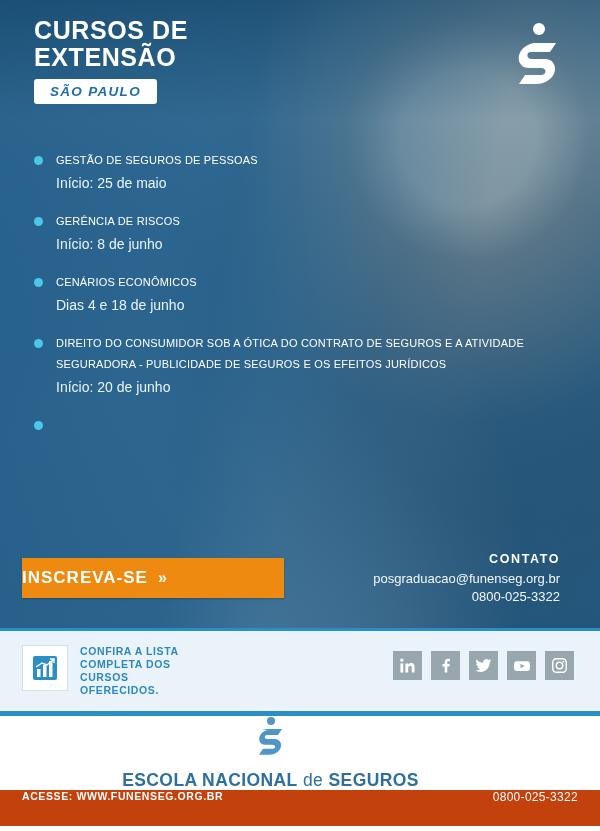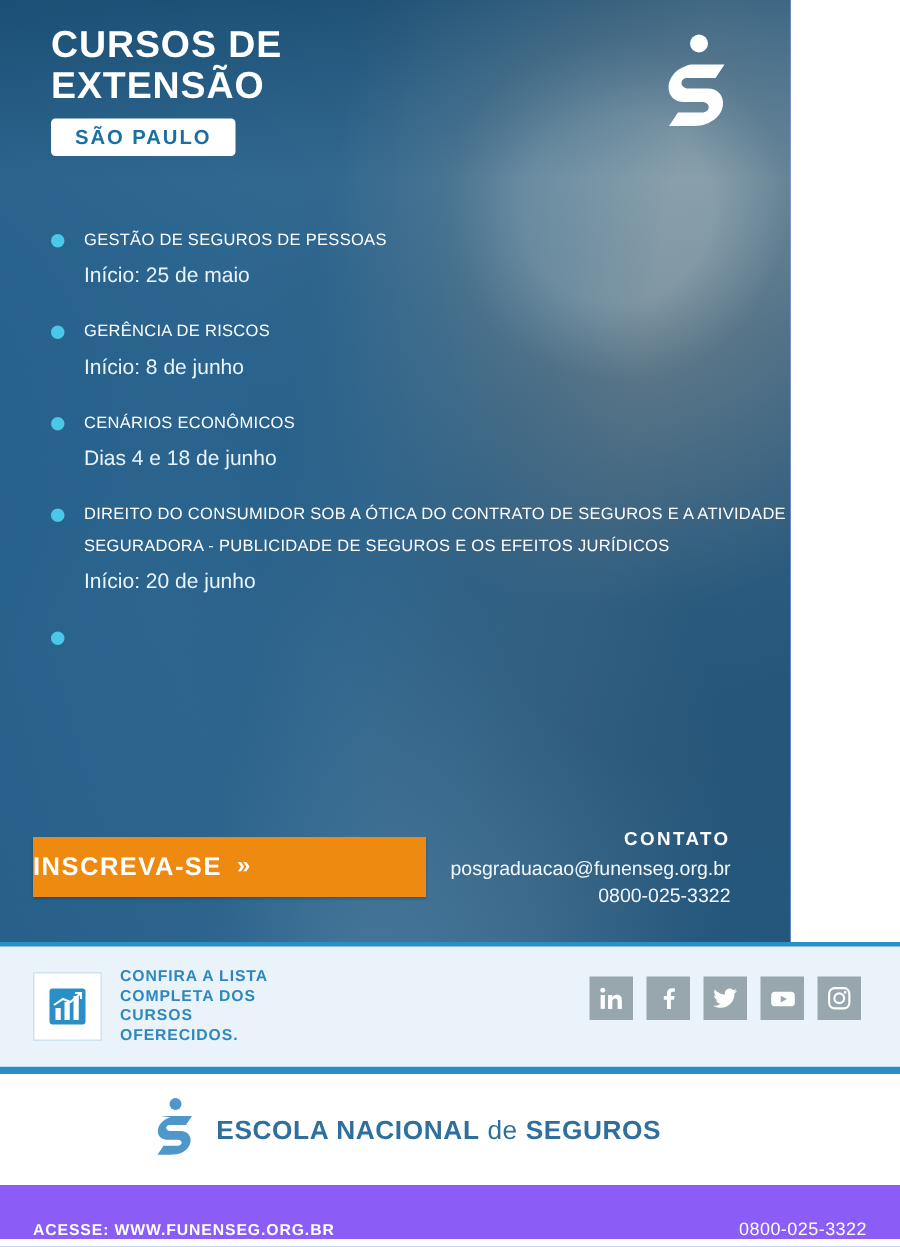--- a/index.html
+++ b/index.html
@@ -11,23 +11,23 @@
   }
   .page {
     position:relative;
     width:600px; height:831px;
     overflow:hidden;
   }
 
   
   .hero {
     position:relative;
-    width:527px; height:628px;
+    width:600px; height:628px;
     overflow:hidden;
-    background:#1d4ed8;
+    background:#8b5cf6;
   }
   
   .photo {
     position:absolute; inset:0;
     background:
       radial-gradient(circle at 78% 22%, rgba(255,232,205,0.55) 0 10%, rgba(214,176,140,0.35) 18%, rgba(0,0,0,0) 42%),
       radial-gradient(circle at 88% 58%, rgba(40,70,95,0.55) 0 25%, rgba(0,0,0,0) 60%),
       radial-gradient(circle at 20% 88%, rgba(186,205,219,0.55) 0 22%, rgba(0,0,0,0) 55%),
       linear-gradient(160deg,#cfe1ec 0%, #9fc0d6 20%, #6d9cbd 42%, #4b7ea3 60%, #2f6489 78%, #27567a 100%);
   }
@@ -58,20 +58,21 @@
   .city-pill{
     display:inline-block;
     margin-top:8px;
     background:#ffffff;
     color:#1c6fa5;
     font-size:13.5px;
     font-weight:bold;
     letter-spacing:1.3px;
     padding:5px 16px 5px 16px;
     border-radius:3px;
+    font-style:italic;
   }
 
   
   .hero-logo{
     position:absolute; top:22px; right:32px; z-index:6;
     width:58px; height:62px;
   }
   .hero-logo svg{ display:block; }
 
   
@@ -135,21 +136,21 @@
 
   
   .midbar{
     position:relative;
     width:600px; height:83px;
     background:#eaf3f9;
     border-top:3px solid #2a8fc6;
     display:flex; align-items:center;
   }
   .mid-left{
-    display:flex; align-items:center; margin-left:22px;
+    display:flex; align-items:flex-start; margin-left:22px;
   }
   .chart-badge{
     width:46px; height:46px;
     background:#ffffff;
     border:1px solid #cfe2ee;
     display:flex; align-items:center; justify-content:center;
     margin-right:12px;
   }
   .mid-text{
     color:#2e88bf;
@@ -174,33 +175,34 @@
 
   
   .stripe{ width:600px; height:5px; background:#2a8fc6; }
 
   
   .brandbar{
     width:541px; height:74px;
     background:#ffffff;
     display:flex; align-items:center; justify-content:center;
     gap:10px;
+    flex-direction:column;
   }
   .brand-name{
     color:#2f6f9e;
     font-size:17.5px;
     letter-spacing:0.4px;
   }
   .brand-name b{ font-weight:bold; }
 
   
   .footer{
     width:600px; height:36px;
-    background:#8b5cf6;
-    display:flex; align-items:flex-end; justify-content:space-between;
+    background:#c2410c;
+    display:flex; align-items:flex-start; justify-content:space-between;
     padding:0 22px;
     color:#ffffff;
   }
   .footer .f-left{
     font-size:10.5px; font-weight:bold; letter-spacing:0.6px;
   }
   .footer .f-right{
     font-size:12px; letter-spacing:0.3px;
   }
 </style>

